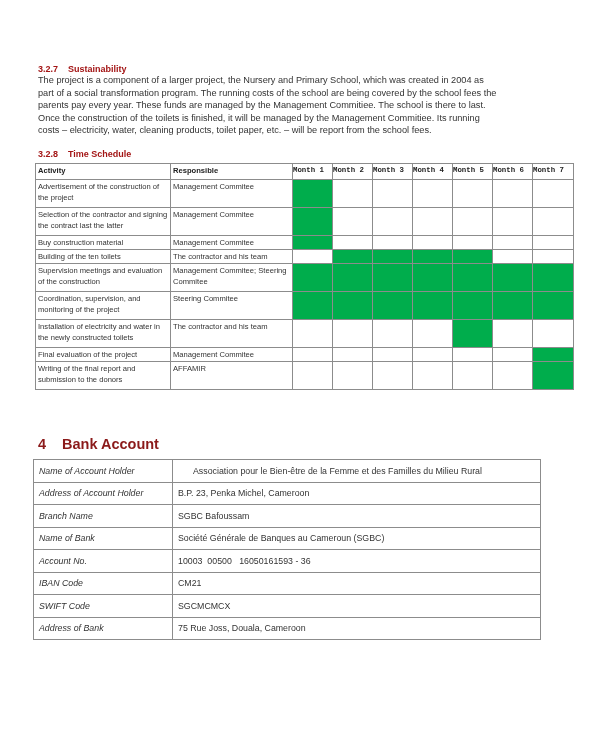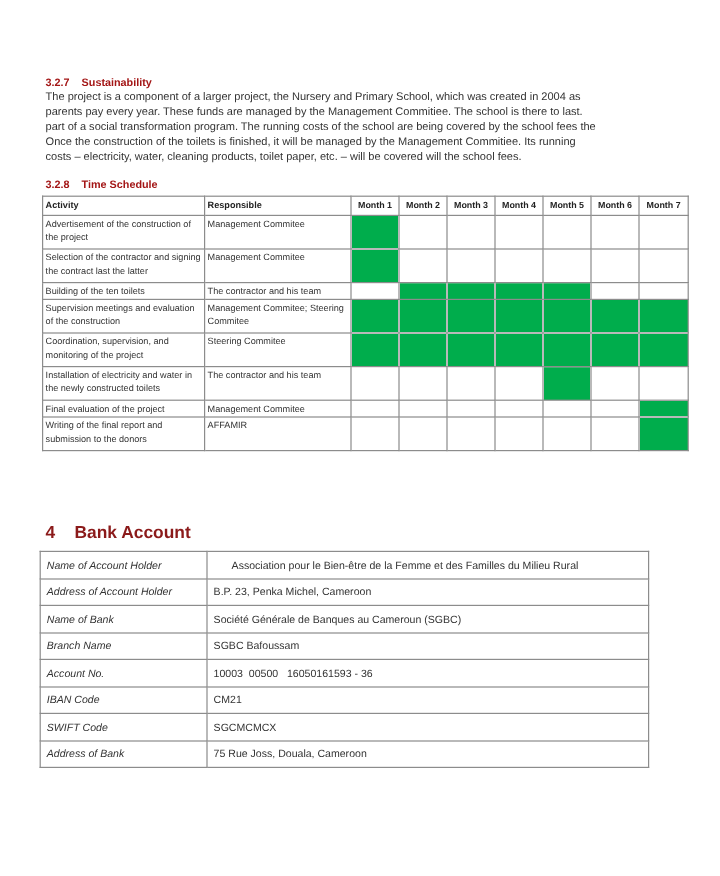--- a/index.html
+++ b/index.html
@@ -12,21 +12,21 @@
 
   .para { position: absolute; left: 38px; top: 74px; width: 530px;
           font-size: 9.2px; line-height: 12.6px; color: #333; }
 
   table.sched { position: absolute; left: 35px; top: 163px; border-collapse: collapse;
                 table-layout: fixed; width: 538px; }
   table.sched td, table.sched th { border: 1px solid #8c8c8c; padding: 1px 2px;
                 font-size: 7.6px; line-height: 11px; color: #333; vertical-align: top;
                 text-align: left; overflow: hidden; }
   table.sched th { font-weight: bold; color: #222; height: 13px; }
-  table.sched th.m { text-align: center; font-size: 7.4px; padding: 1px 0; }
+  table.sched th.m { text-align: left; font-size: 7.4px; padding: 1px 0; font-family: Liberation Mono, monospace; }
   table.sched td.cell { padding: 0; }
   table.sched td.on { background: #00ad4c; }
   table.sched tr.r2 td { height: 25px; }
   table.sched tr.r1 td { height: 11px; }
 
   .h1 { position: absolute; left: 38px; top: 436px; font-size: 14.5px; font-weight: bold; color: #8b1a1a; }
   .h1 .num { display: inline-block; width: 24px; }
 
   table.bank { position: absolute; left: 33px; top: 459px; border-collapse: collapse;
                table-layout: fixed; width: 508px; }
@@ -38,24 +38,24 @@
 <body>
 
 <div class="page">
 
   <div class="h3" style="top:64px;">
     <span class="num">3.2.7</span><span>Sustainability</span>
   </div>
 
   <div class="para">
     <div>The project is a component of a larger project, the Nursery and Primary School, which was created in 2004 as</div>
+    <div>part of a social transformation program. The running costs of the school are being covered by the school fees the</div>
     <div>parents pay every year. These funds are managed by the Management Commitiee. The school is there to last.</div>
-    <div>part of a social transformation program. The running costs of the school are being covered by the school fees the</div>
     <div>Once the construction of the toilets is finished, it will be managed by the Management Commitiee. Its running</div>
-    <div>costs – electricity, water, cleaning products, toilet paper, etc. – will be covered will the school fees.</div>
+    <div>costs – electricity, water, cleaning products, toilet paper, etc. – will be report from the school fees.</div>
   </div>
 
   <div class="h3" style="top:149px;">
     <span class="num">3.2.8</span><span>Time Schedule</span>
   </div>
 
   <table class="sched" id="sched">
     <colgroup>
       <col style="width:135px">
         <col style="width:122px">
@@ -97,20 +97,31 @@
           <td>Management Commitee</td>
           <td class="cell on" style="background: rgb(0, 173, 76);"></td>
           <td class="cell"></td>
           <td class="cell"></td>
           <td class="cell"></td>
           <td class="cell"></td>
           <td class="cell"></td>
           <td class="cell"></td>
         </tr>
         <tr class="r1">
+          <td>Buy construction material</td>
+          <td>Management Commitee</td>
+          <td class="cell on" style="background: rgb(0, 173, 76);"></td>
+          <td class="cell"></td>
+          <td class="cell"></td>
+          <td class="cell"></td>
+          <td class="cell"></td>
+          <td class="cell"></td>
+          <td class="cell"></td>
+        </tr>
+        <tr class="r1">
           <td>Building of the ten toilets</td>
           <td>The contractor and his team</td>
           <td class="cell"></td>
           <td class="cell on" style="background: rgb(0, 173, 76);"></td>
           <td class="cell on" style="background: rgb(0, 173, 76);"></td>
           <td class="cell on" style="background: rgb(0, 173, 76);"></td>
           <td class="cell on" style="background: rgb(0, 173, 76);"></td>
           <td class="cell"></td>
           <td class="cell"></td>
         </tr>
@@ -180,28 +191,28 @@
     <tbody id="bank-body">
         <tr>
           <td class="k">Name of Account Holder</td>
           <td style="white-space: pre; padding-left: 20px;">Association pour le Bien-être de la Femme et des Familles du Milieu Rural</td>
         </tr>
         <tr>
           <td class="k">Address of Account Holder</td>
           <td style="white-space: pre;">B.P. 23, Penka Michel, Cameroon</td>
         </tr>
         <tr>
+          <td class="k">Branch Name</td>
+          <td style="white-space: pre;">SGBC Bafoussam</td>
+        </tr>
+        <tr>
           <td class="k">Name of Bank</td>
           <td style="white-space: pre;">Société Générale de Banques au Cameroun (SGBC)</td>
         </tr>
         <tr>
-          <td class="k">Branch Name</td>
-          <td style="white-space: pre;">SGBC Bafoussam</td>
-        </tr>
-        <tr>
           <td class="k">Account No.</td>
           <td style="white-space: pre;">10003  00500   16050161593 - 36</td>
         </tr>
         <tr>
           <td class="k">IBAN Code</td>
           <td style="white-space: pre;">CM21</td>
         </tr>
         <tr>
           <td class="k">SWIFT Code</td>
           <td style="white-space: pre;">SGCMCMCX</td>

